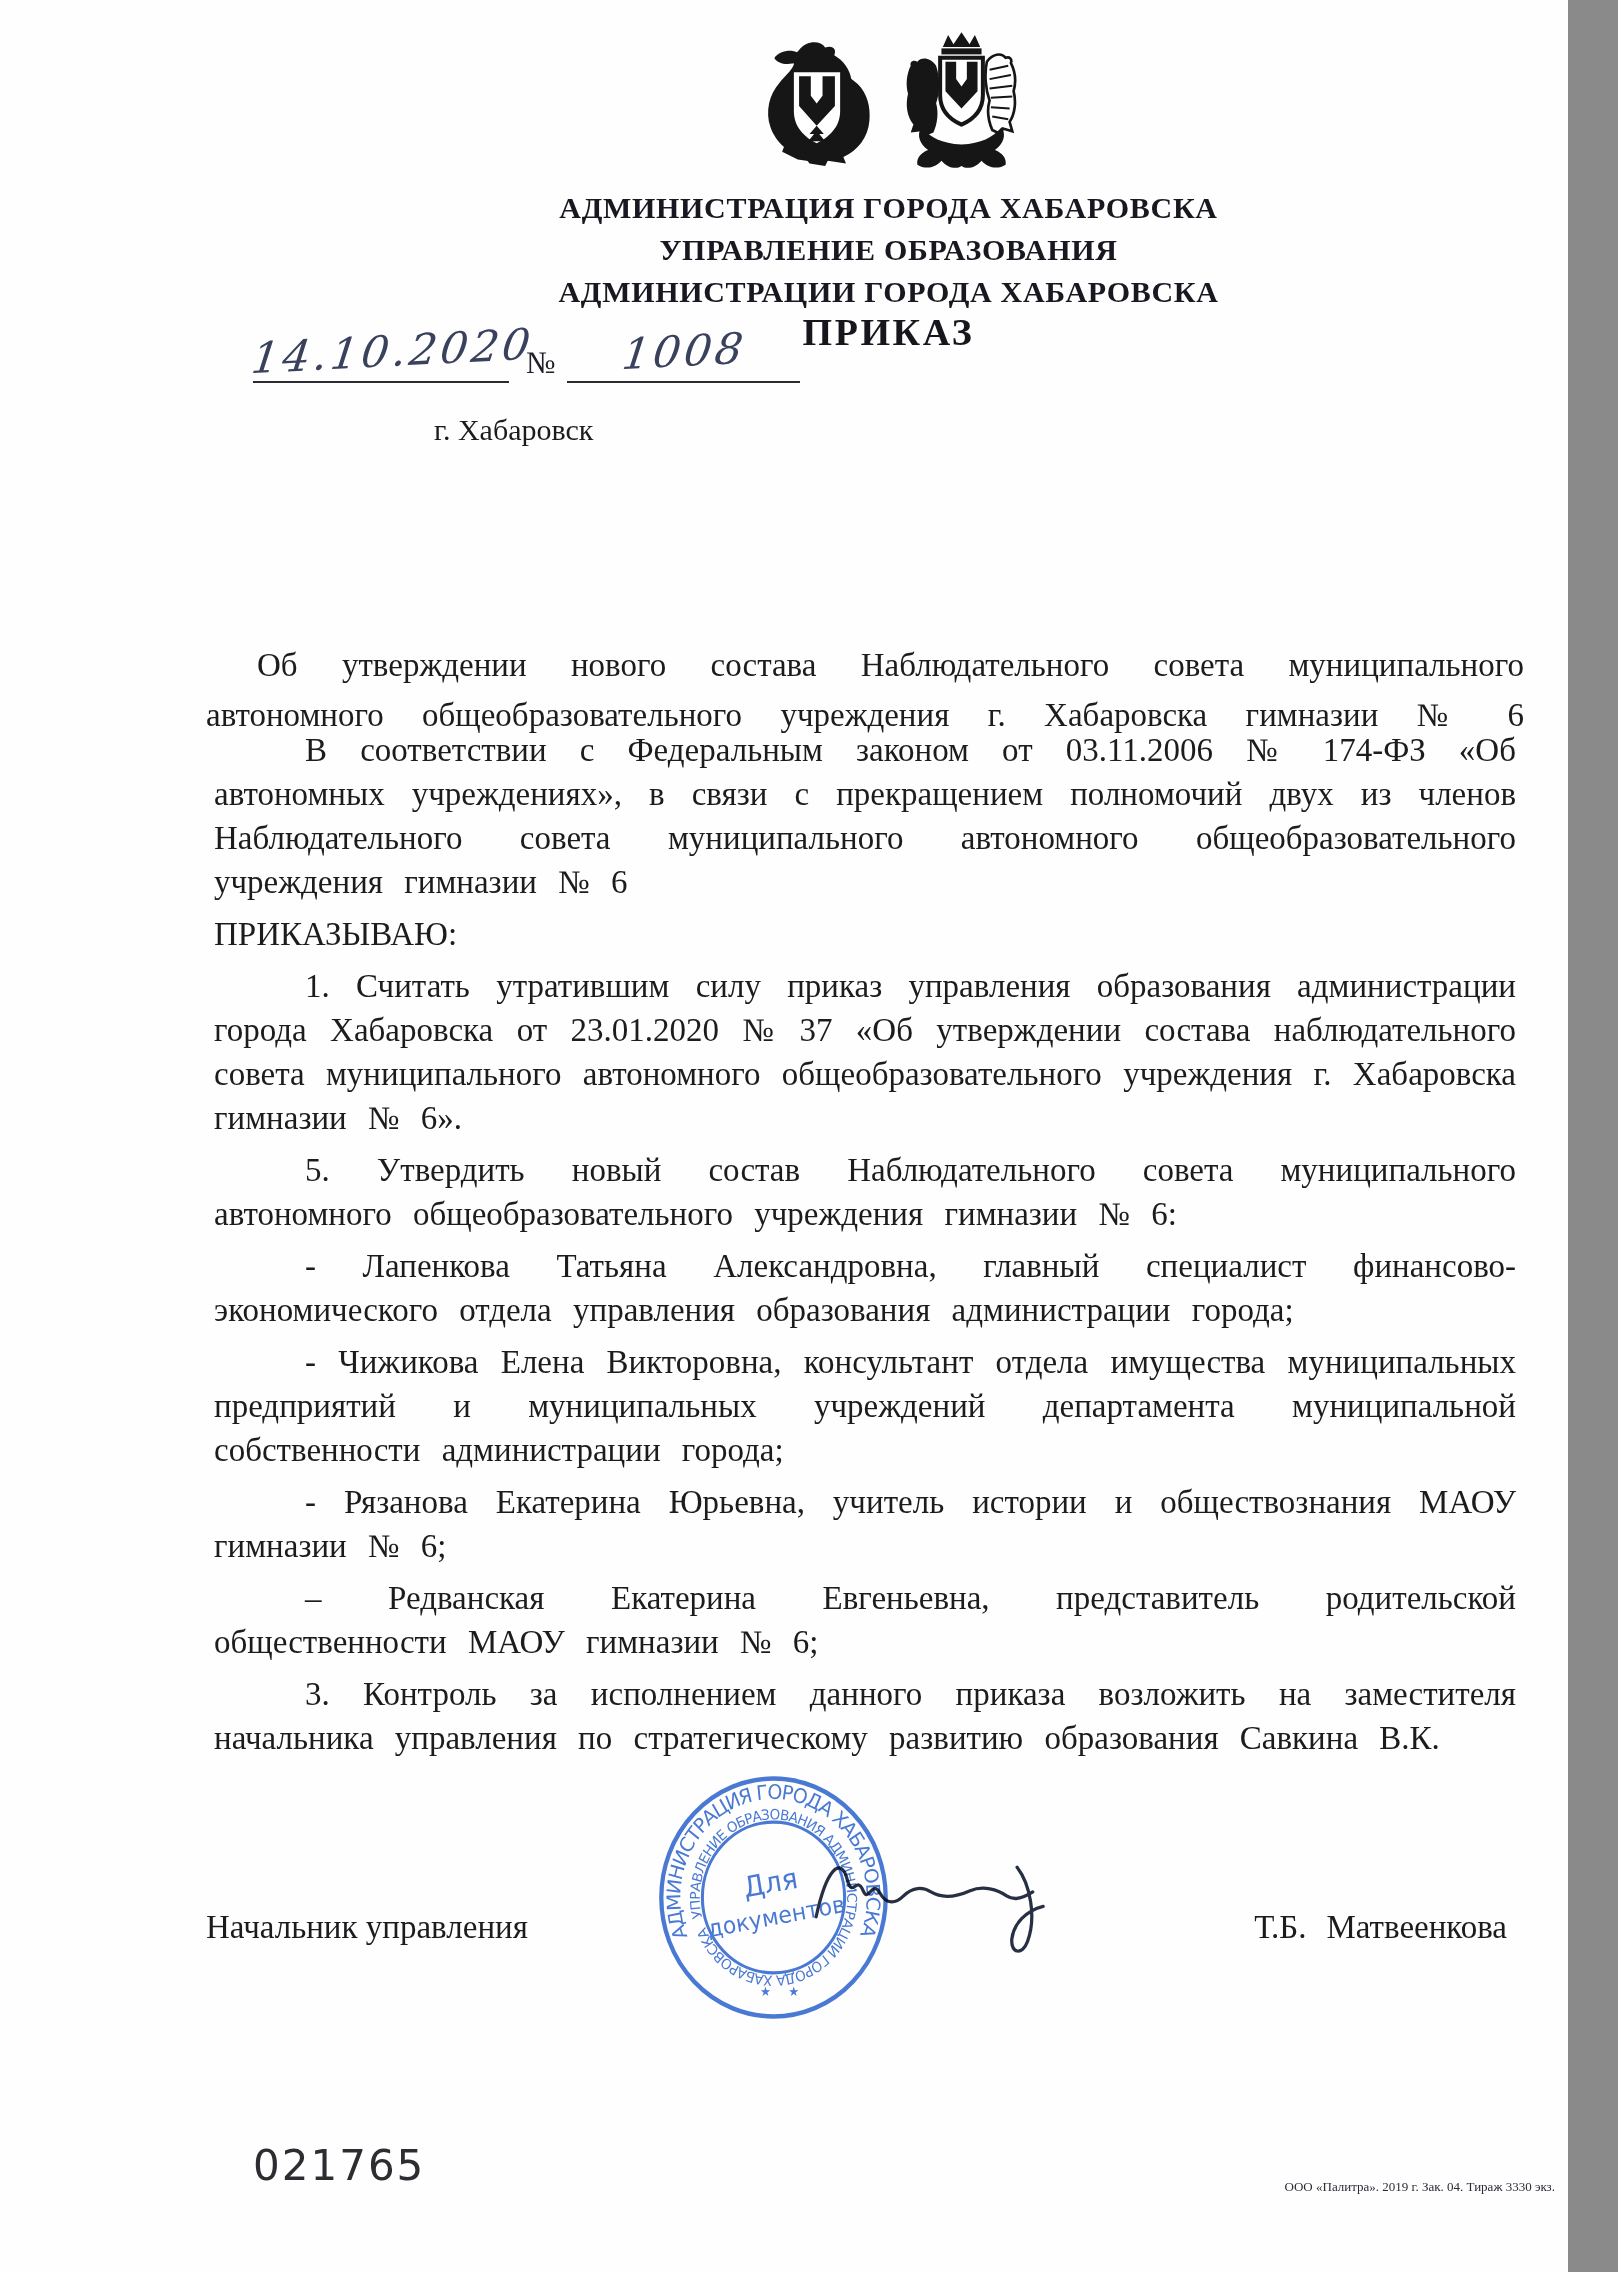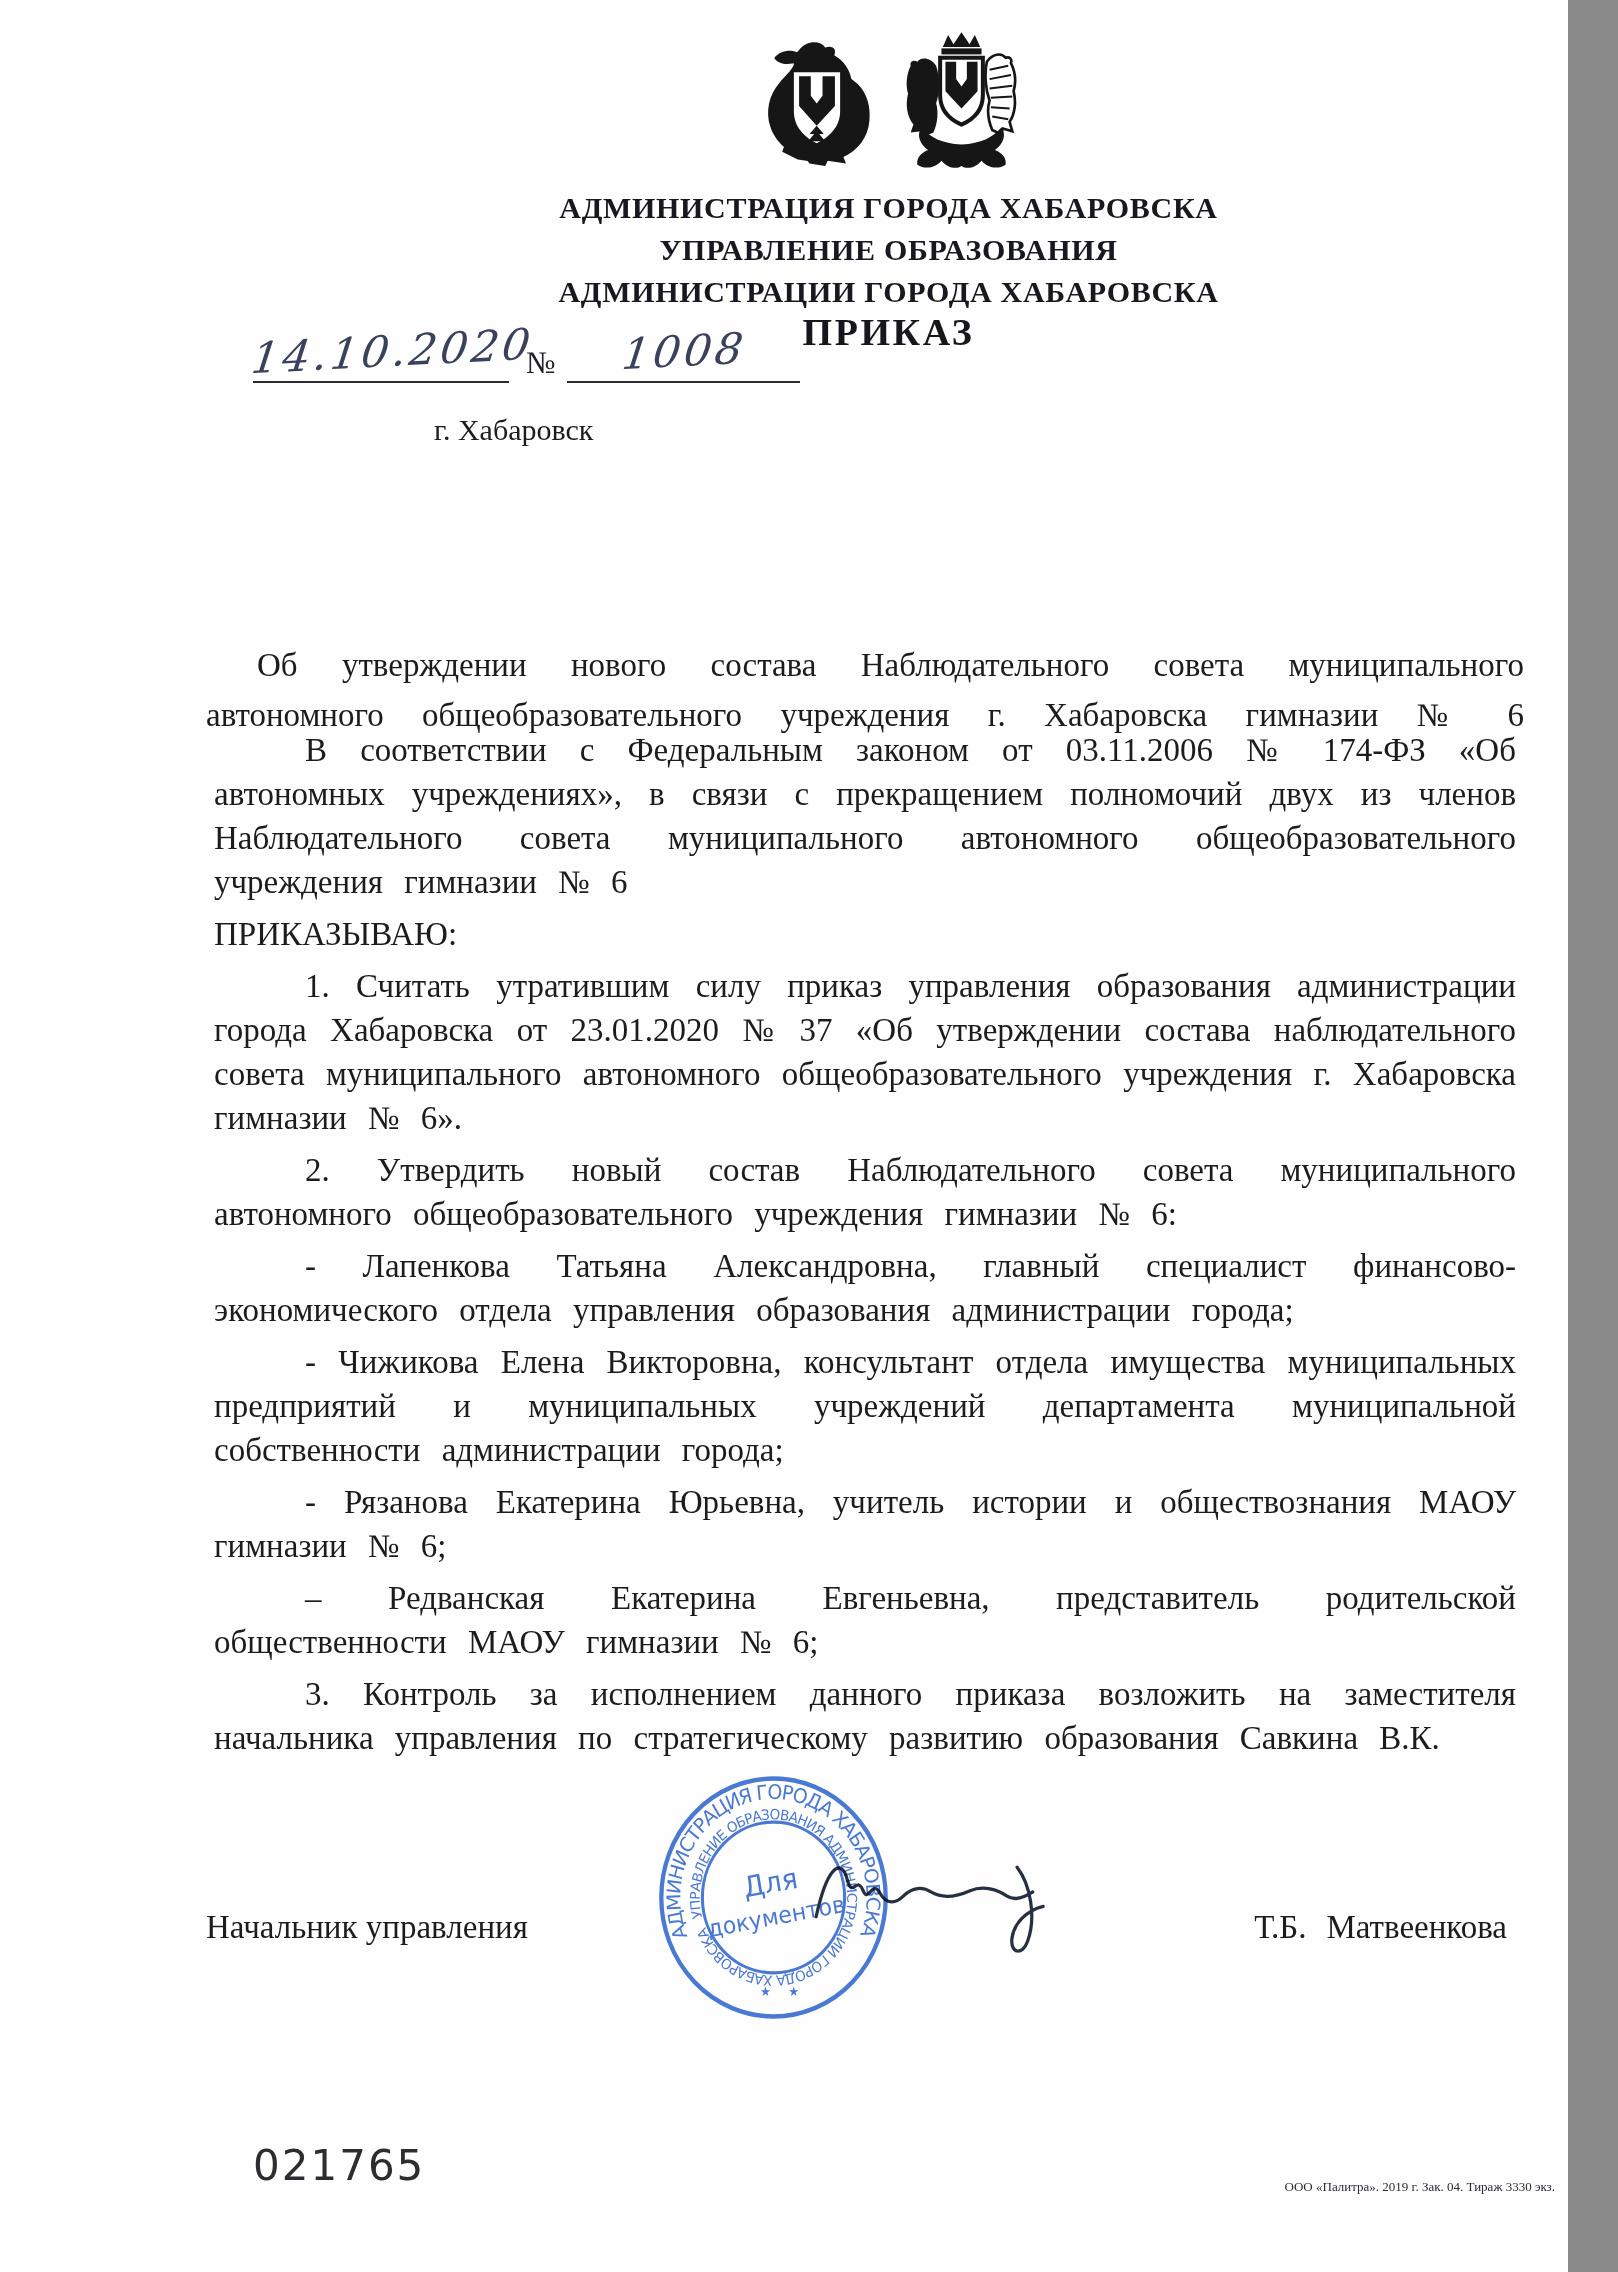--- a/index.html
+++ b/index.html
@@ -106,21 +106,21 @@
   </div>
 
   <div class="city">г. Хабаровск</div>
 
   <div class="title">Об утверждении нового состава Наблюдательного совета муниципального автономного общеобразовательного учреждения г. Хабаровска гимназии № 6</div>
 
   <div class="body">
     <p class="p ind">В соответствии с Федеральным законом от 03.11.2006 № 174-ФЗ «Об автономных учреждениях», в связи с прекращением полномочий двух из членов Наблюдательного совета муниципального автономного общеобразовательного учреждения гимназии № 6</p>
     <p class="p">ПРИКАЗЫВАЮ:</p>
     <p class="p ind">1. Считать утратившим силу приказ управления образования администрации города Хабаровска от 23.01.2020 № 37 «Об утверждении состава наблюдательного совета муниципального автономного общеобразовательного учреждения г. Хабаровска гимназии № 6».</p>
-    <p class="p ind">2. Утвердить новый состав Наблюдательного совета муниципального автономного общеобразовательного учреждения гимназии № 6:</p>
+    <p class="p ind">5. Утвердить новый состав Наблюдательного совета муниципального автономного общеобразовательного учреждения гимназии № 6:</p>
     <p class="p ind">- Лапенкова Татьяна Александровна, главный специалист финансово-экономического отдела управления образования администрации города;</p>
     <p class="p ind">- Чижикова Елена Викторовна, консультант отдела имущества муниципальных предприятий и муниципальных учреждений департамента муниципальной собственности администрации города;</p>
     <p class="p ind">- Рязанова Екатерина Юрьевна, учитель истории и обществознания МАОУ гимназии № 6;</p>
     <p class="p ind">– Редванская Екатерина Евгеньевна, представитель родительской общественности МАОУ гимназии № 6;</p>
     <p class="p ind">3. Контроль за исполнением данного приказа возложить на заместителя начальника управления по стратегическому развитию образования Савкина В.К.</p>
   </div>
 
   <div class="sign-row">
     <span>Начальник управления</span>
     <span class="sig-name">

